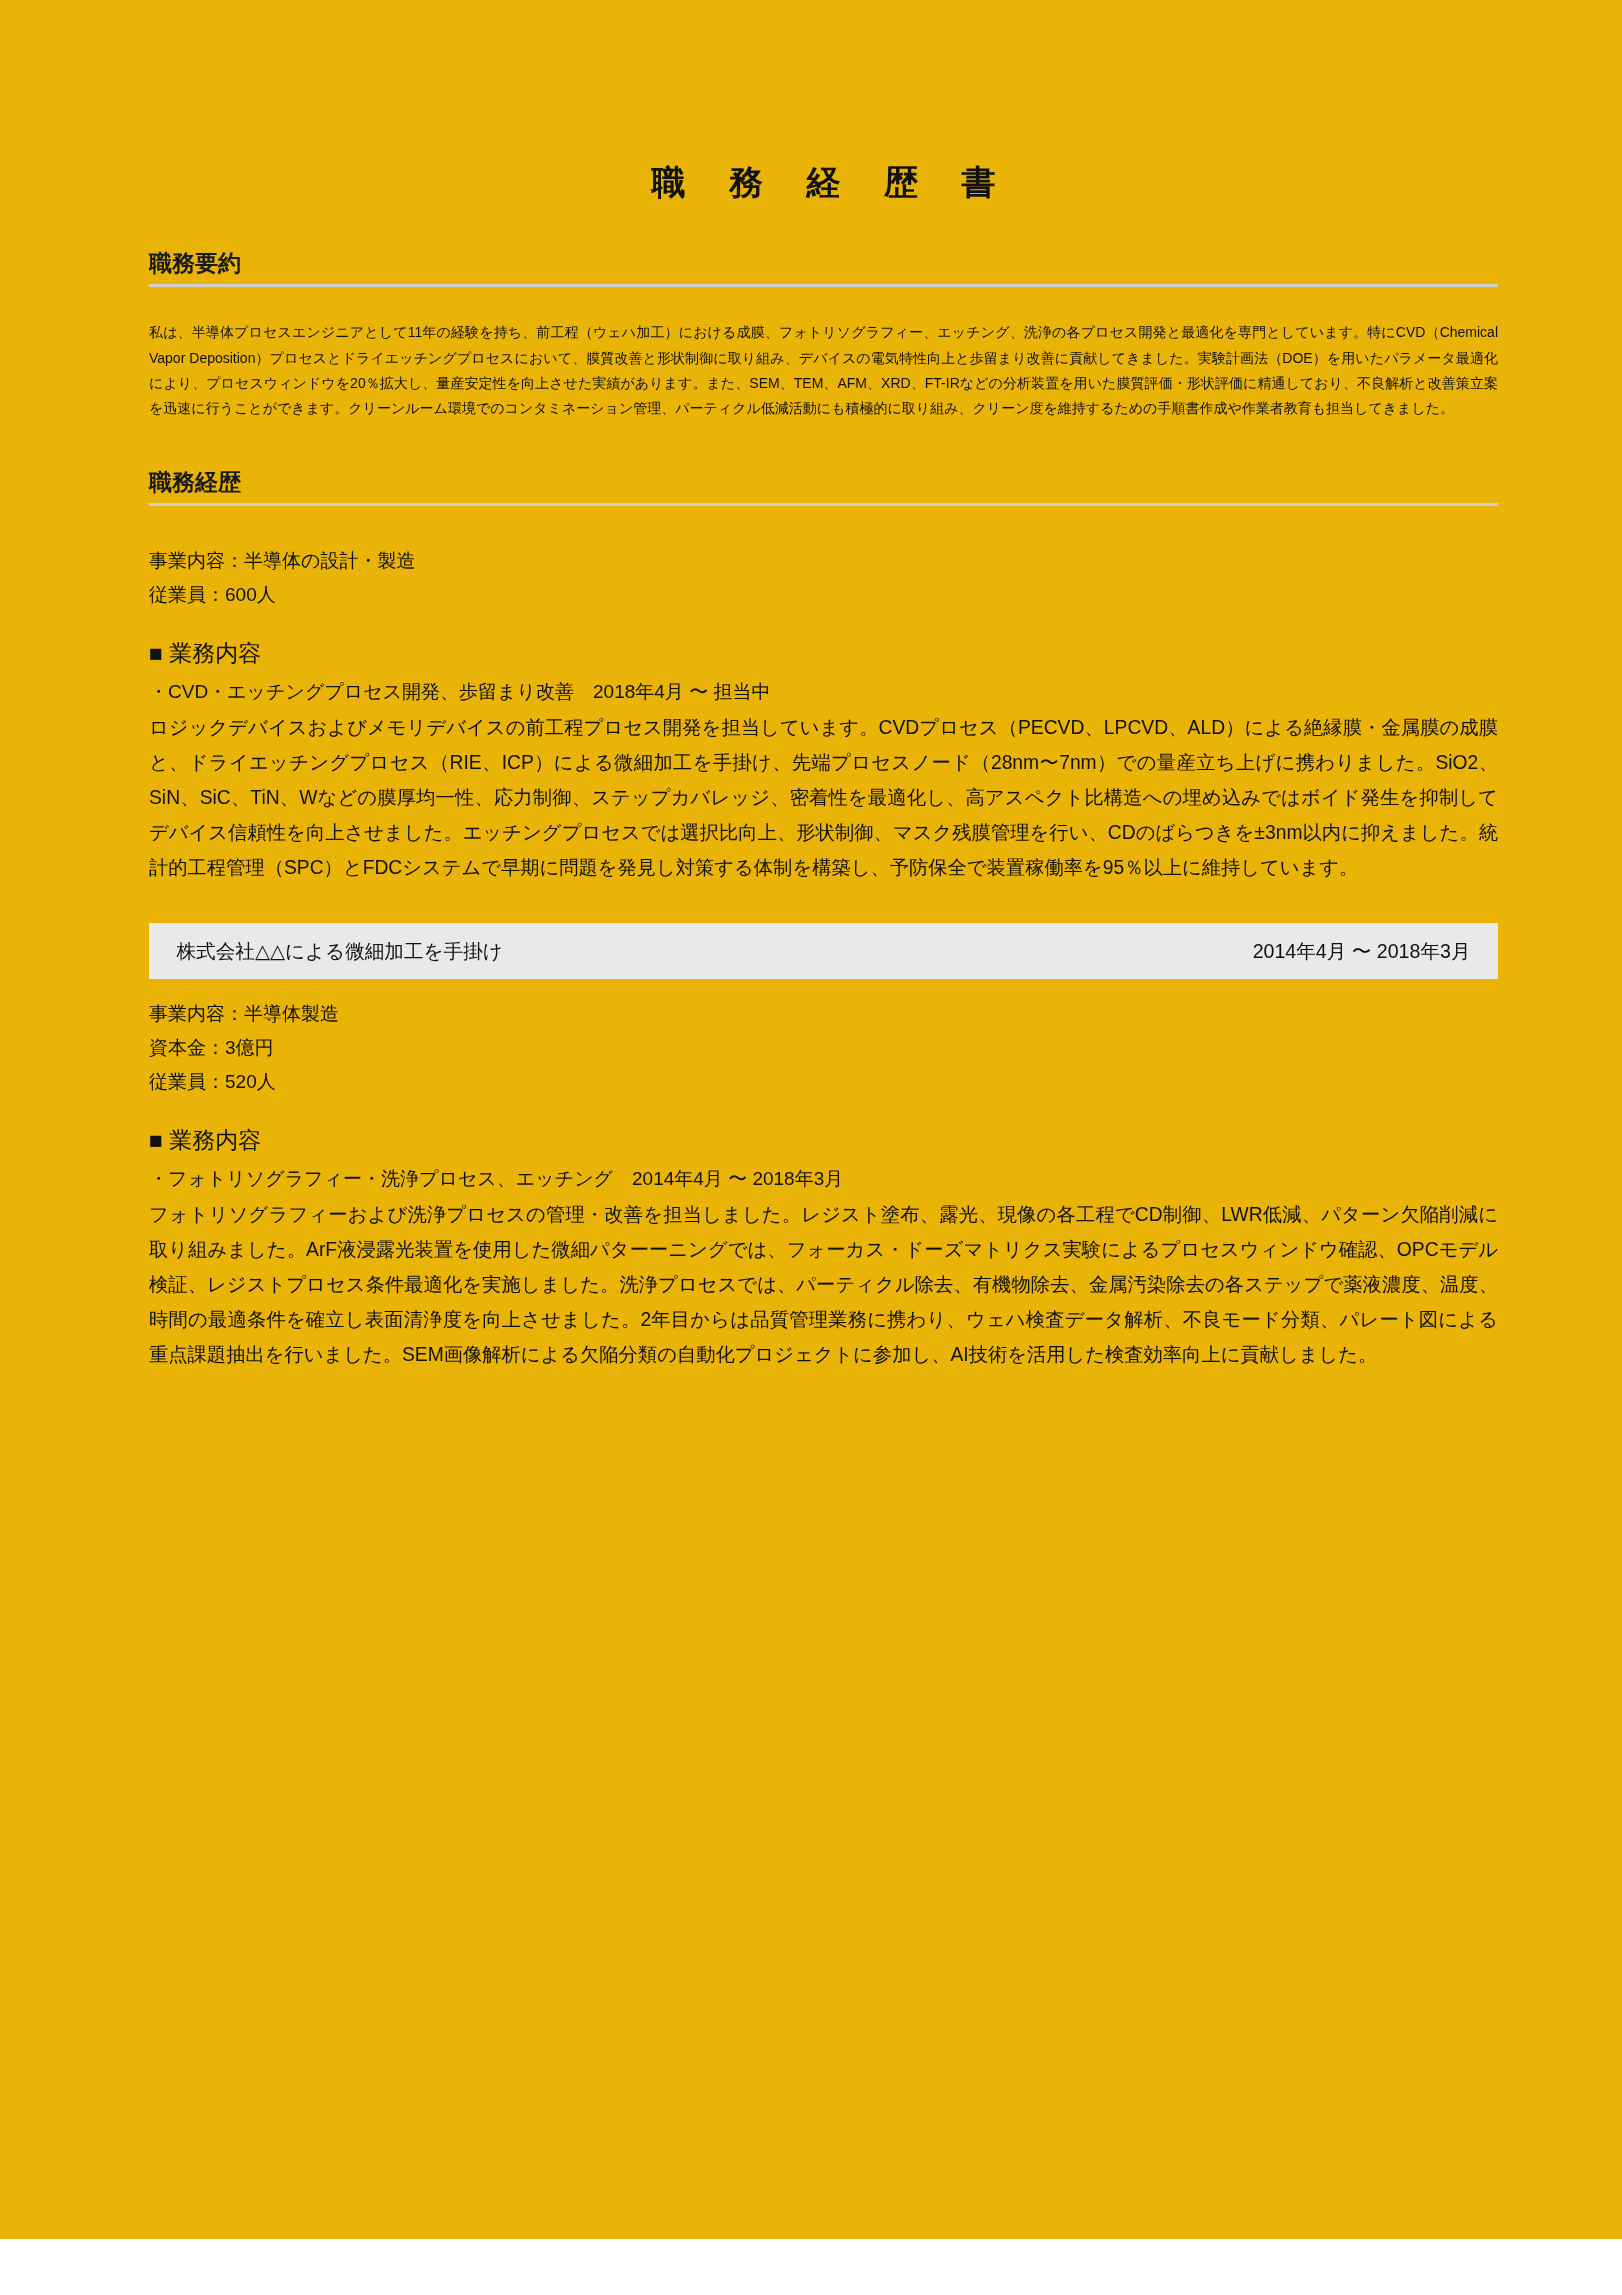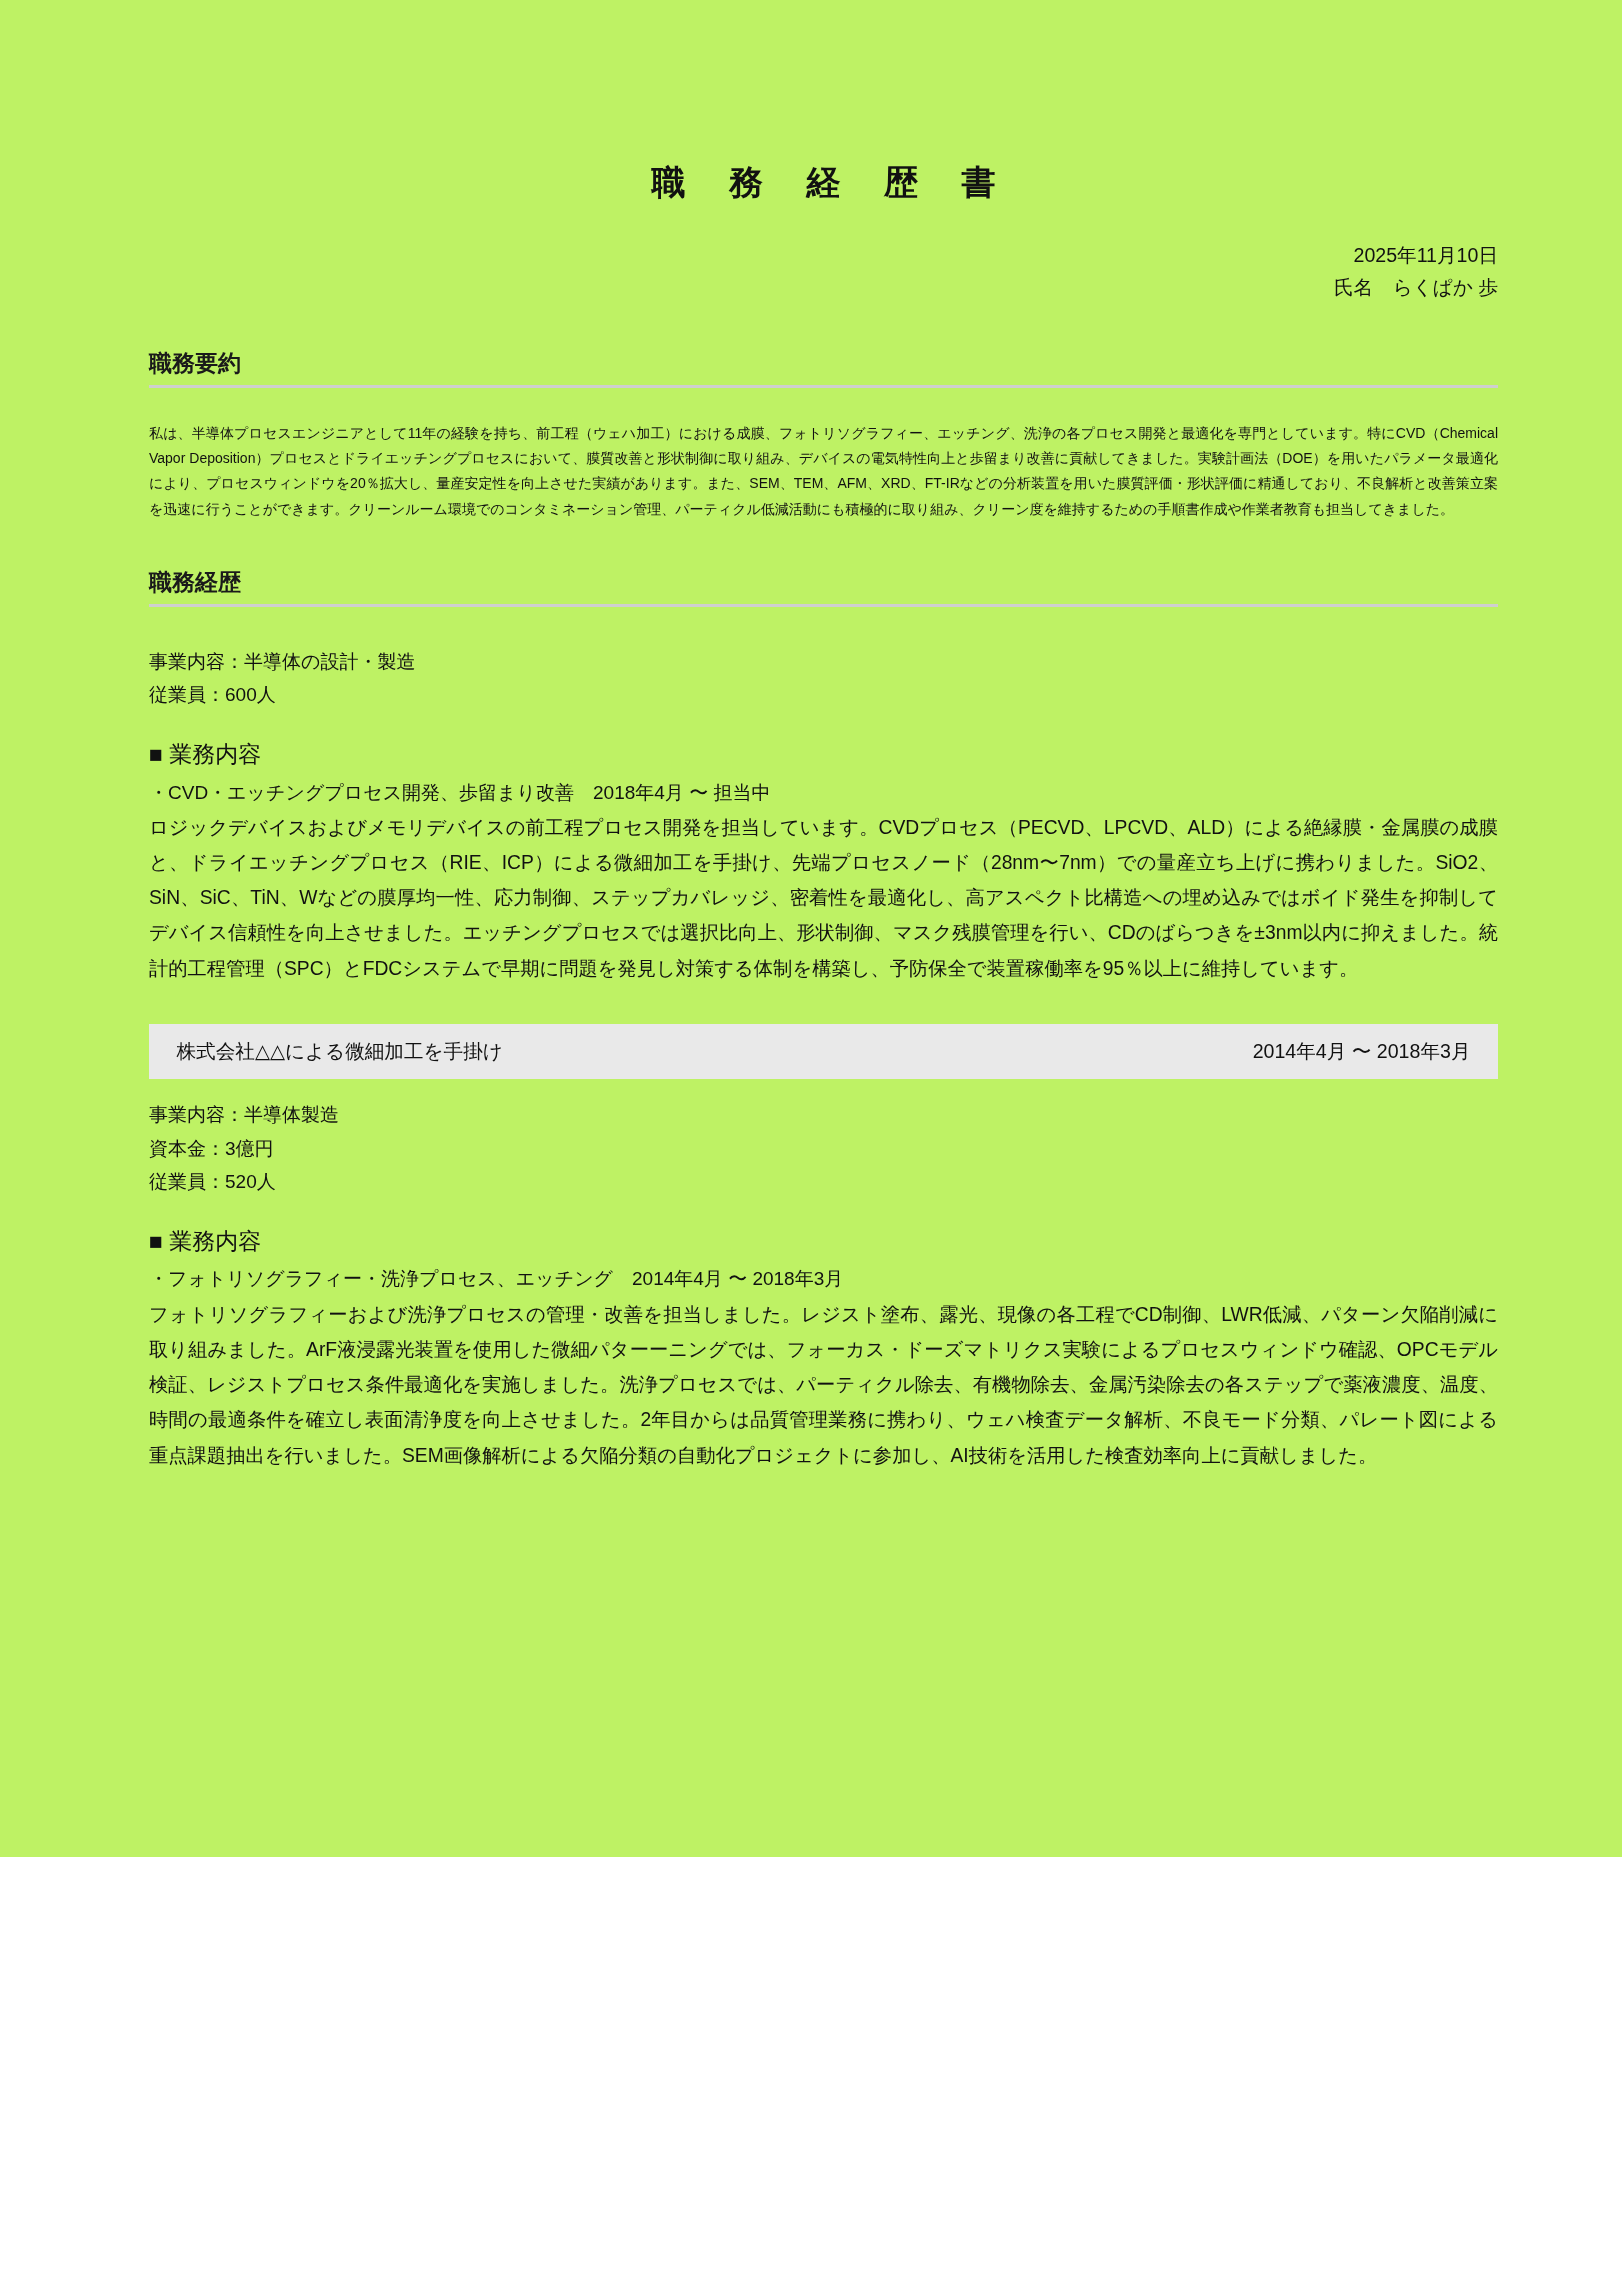--- a/index.html
+++ b/index.html
@@ -7,22 +7,22 @@
     padding: 0;
     background: #ffffff;
   }
   body {
     font-family: "Liberation Sans", "DejaVu Sans", sans-serif;
     color: #000000;
   }
   .page {
     position: relative;
     width: 1623px;
-    height: 1857px;
-    background: #bef264;
+    height: 2239px;
+    background: #eab308;
     box-sizing: border-box;
     padding: 12px;
     overflow: hidden;
   }
   .content {
     position: absolute;
     left: 149px;
     top: 0;
     width: 1349px;
   }
@@ -122,24 +122,20 @@
   }
 </style>
 </head>
 <body>
 
 <div class="page">
   <div class="content">
 
     <h1 class="doc-title">職 務 経 歴 書</h1>
 
-    <div class="meta-block">
-      <span class="meta-line">2025年11月10日</span>
-      <span class="meta-line">氏名　らくぱか 歩</span>
-    </div>
 
     <div class="section">
       <div class="section-heading">職務要約</div>
       <p class="body-text">私は、半導体プロセスエンジニアとして11年の経験を持ち、前工程（ウェハ加工）における成膜、フォトリソグラフィー、エッチング、洗浄の各プロセス開発と最適化を専門としています。特にCVD（Chemical Vapor Deposition）プロセスとドライエッチングプロセスにおいて、膜質改善と形状制御に取り組み、デバイスの電気特性向上と歩留まり改善に貢献してきました。実験計画法（DOE）を用いたパラメータ最適化により、プロセスウィンドウを20％拡大し、量産安定性を向上させた実績があります。また、SEM、TEM、AFM、XRD、FT-IRなどの分析装置を用いた膜質評価・形状評価に精通しており、不良解析と改善策立案を迅速に行うことができます。クリーンルーム環境でのコンタミネーション管理、パーティクル低減活動にも積極的に取り組み、クリーン度を維持するための手順書作成や作業者教育も担当してきました。</p>
     </div>
 
     <div class="section">
       <div class="section-heading">職務経歴</div>
 
       <div class="job">

